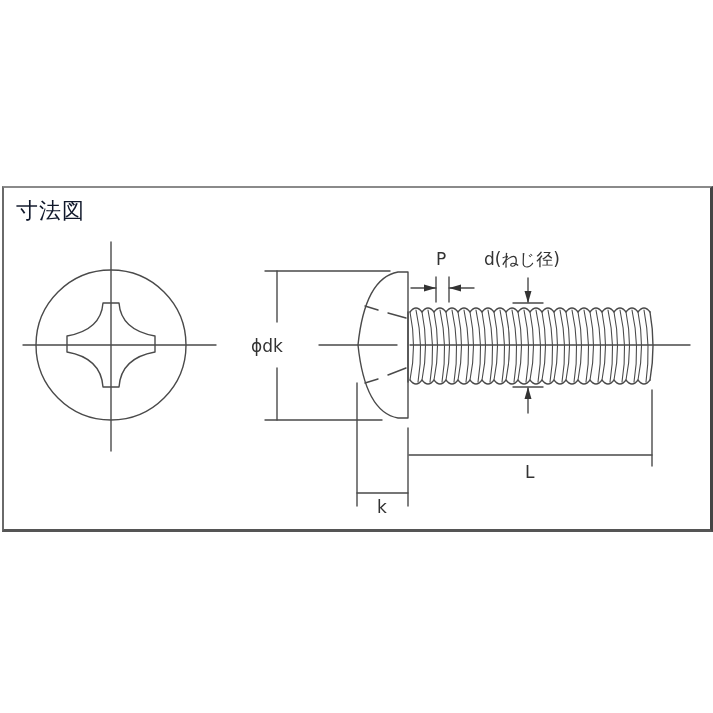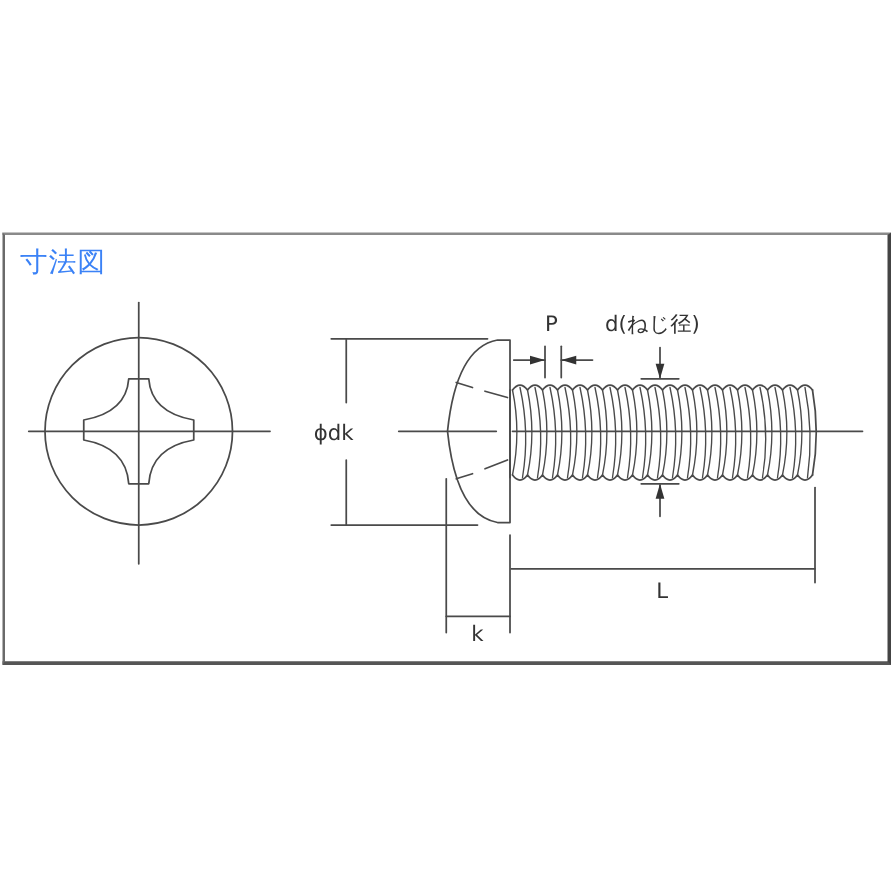--- a/index.html
+++ b/index.html
@@ -25,21 +25,21 @@
     border-right: 3px solid #444444;
     border-bottom: 3px solid #555555;
     background: #ffffff;
     box-sizing: content-box;
   }
   .title {
     position: absolute;
     left: 16px;
     top: 200px;
     font-size: 22px;
-    color: #3b82f6;
+    color: #0f172a;
     letter-spacing: 1px;
     line-height: 1;
   }
   svg.drawing {
     position: absolute;
     left: 0;
     top: 0;
   }
   .lbl {
     font-family: "DejaVu Sans", "Liberation Sans", sans-serif;

